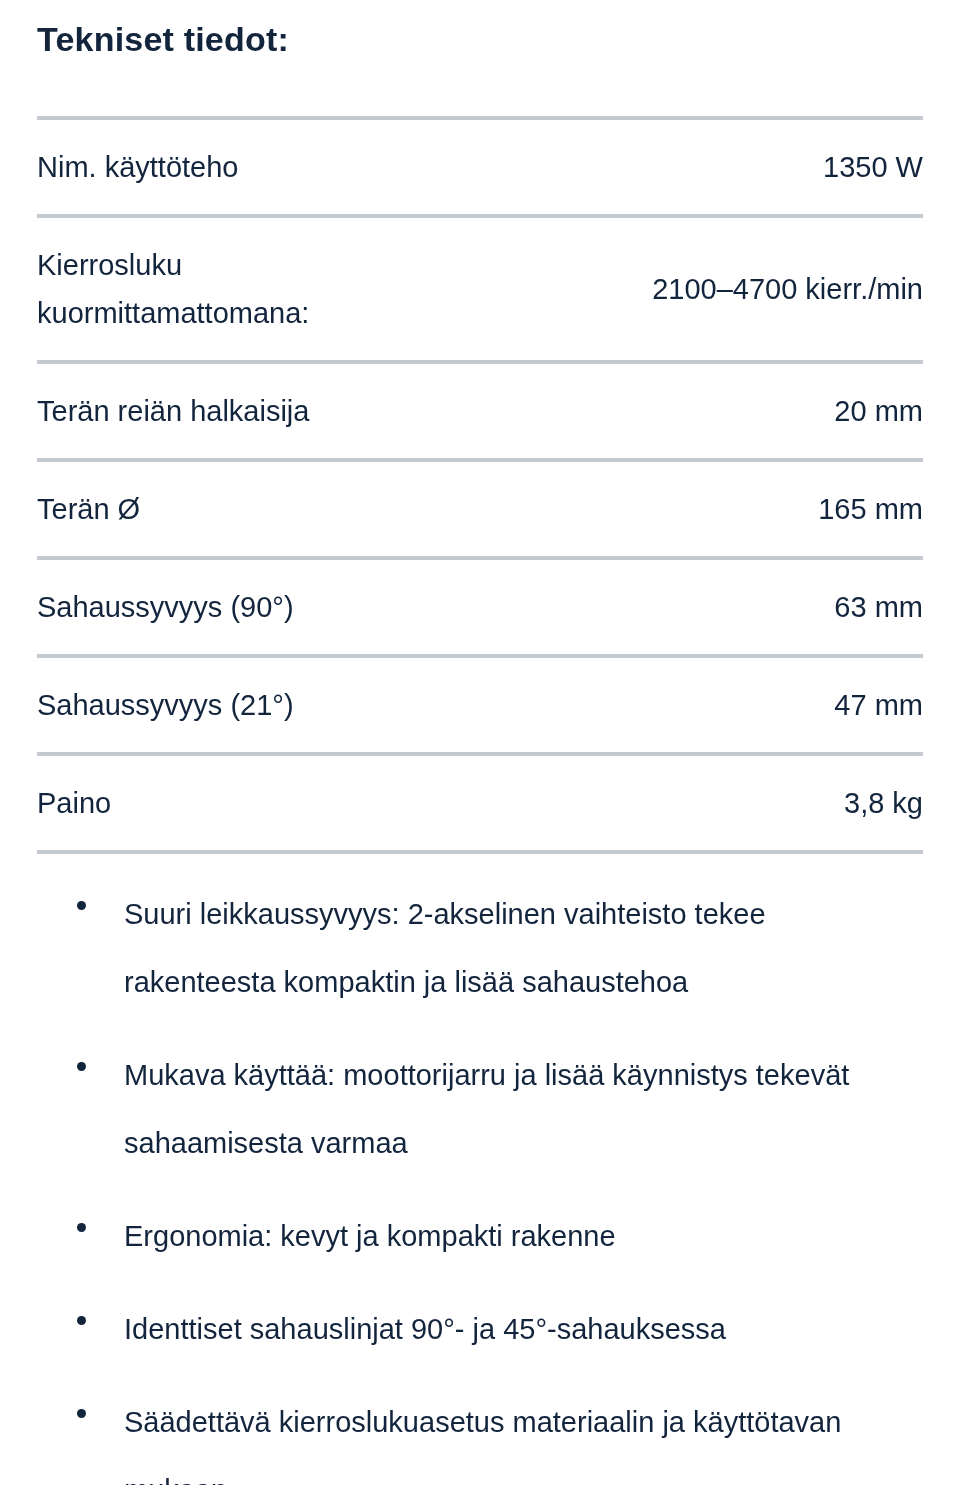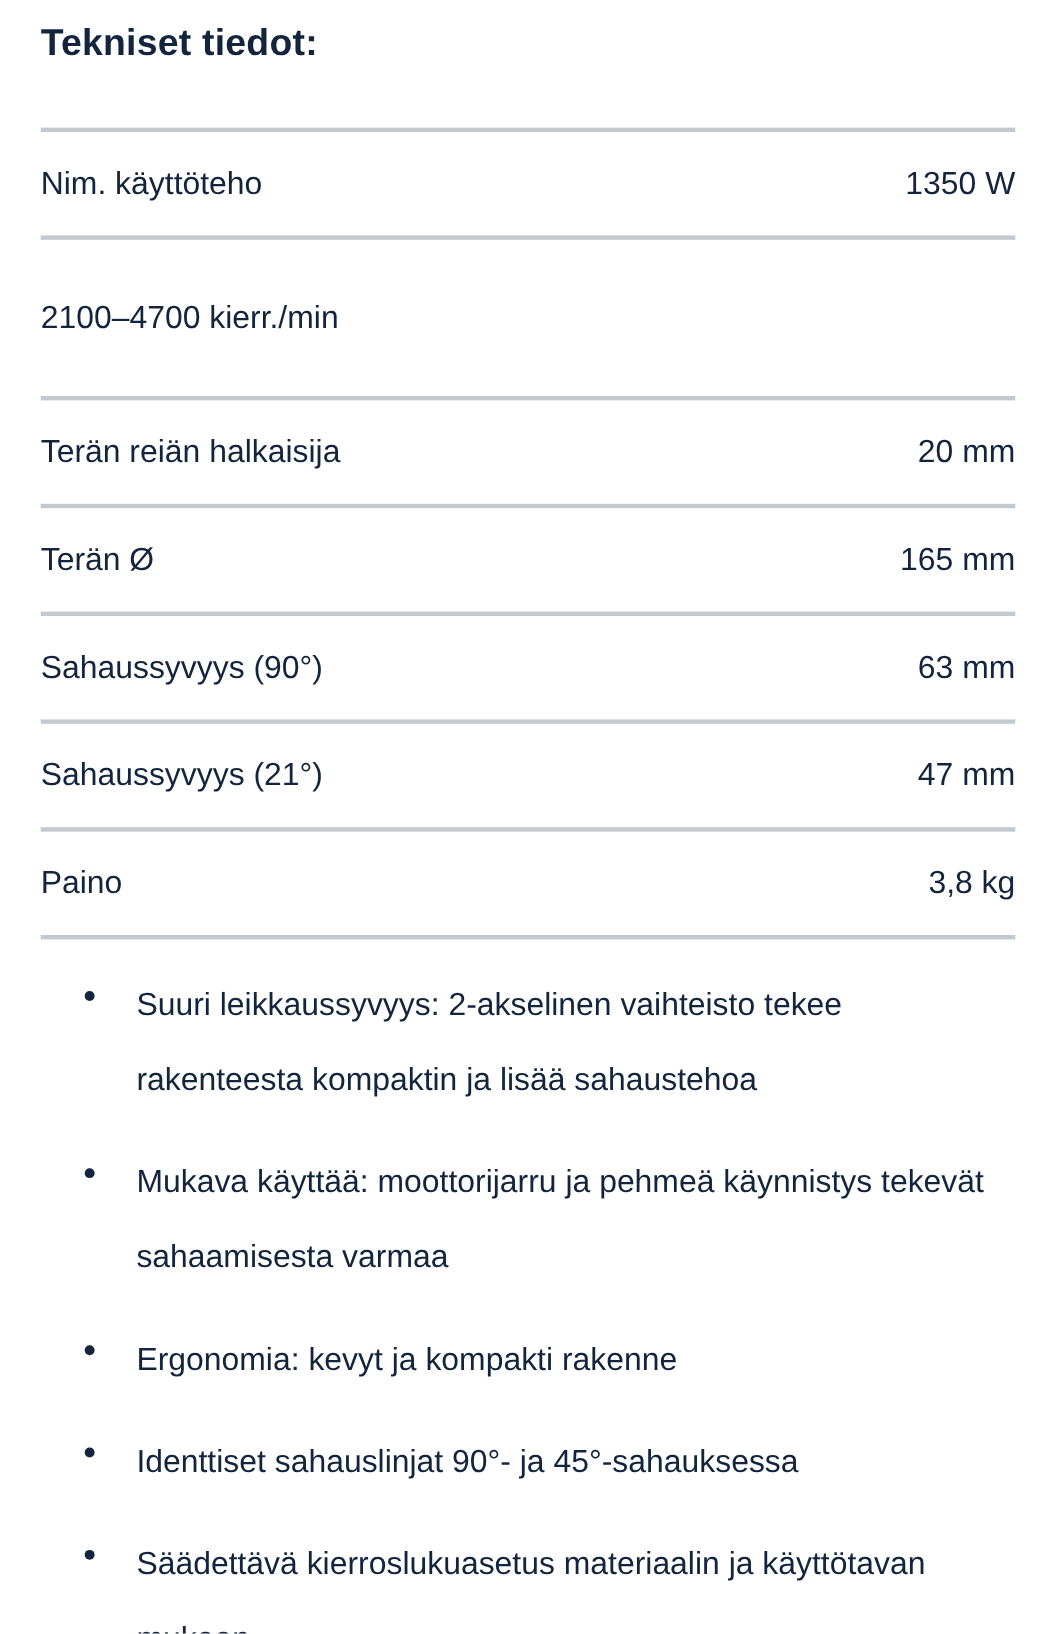--- a/index.html
+++ b/index.html
@@ -41,20 +41,21 @@
 
 <div class="page">
   <h2 class="title">Tekniset tiedot:</h2>
 
   <div class="spec-table">
     <div class="spec-row single">
       <span class="spec-label">Nim. käyttöteho</span>
       <span class="spec-value">1350 W</span>
     </div>
     <div class="spec-row double">
+      <span class="spec-label">Kierrosluku kuormittamattomana:</span>
       <span class="spec-value">2100–4700 kierr./min</span>
     </div>
     <div class="spec-row single">
       <span class="spec-label">Terän reiän halkaisija</span>
       <span class="spec-value">20 mm</span>
     </div>
     <div class="spec-row single">
       <span class="spec-label">Terän Ø</span>
       <span class="spec-value">165 mm</span>
     </div>
@@ -72,21 +73,21 @@
     </div>
   </div>
 
   <ul class="features">
     <li class="feature">
       <span class="bullet"></span>
       <span>Suuri leikkaussyvyys: 2-akselinen vaihteisto tekee rakenteesta kompaktin ja lisää sahaustehoa</span>
     </li>
     <li class="feature">
       <span class="bullet"></span>
-      <span>Mukava käyttää: moottorijarru ja pehmeä käynnistys tekevät sahaamisesta varmaa</span>
+      <span>Mukava käyttää: moottorijarru ja lisää käynnistys tekevät sahaamisesta varmaa</span>
     </li>
     <li class="feature">
       <span class="bullet"></span>
       <span>Ergonomia: kevyt ja kompakti rakenne</span>
     </li>
     <li class="feature">
       <span class="bullet"></span>
       <span>Identtiset sahauslinjat 90°- ja 45°-sahauksessa</span>
     </li>
     <li class="feature">

